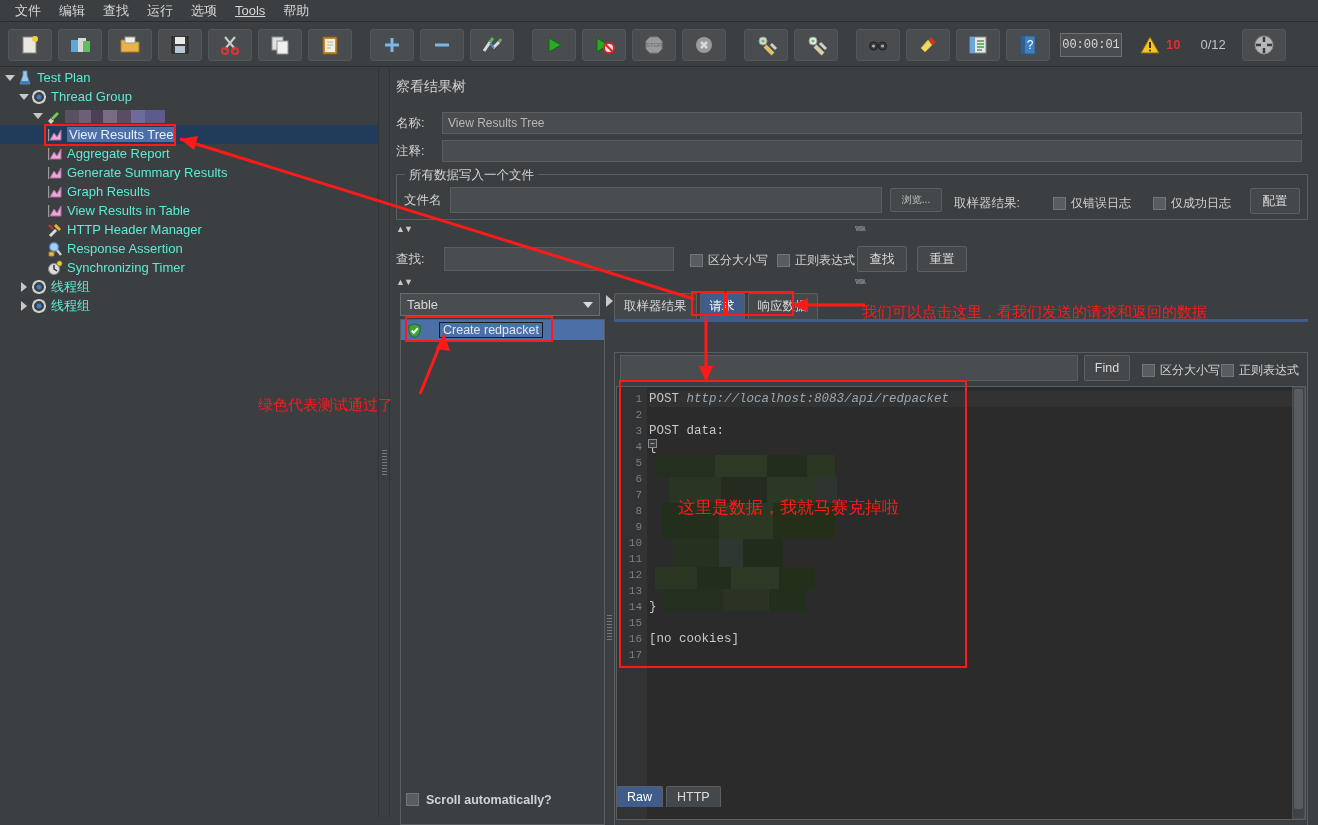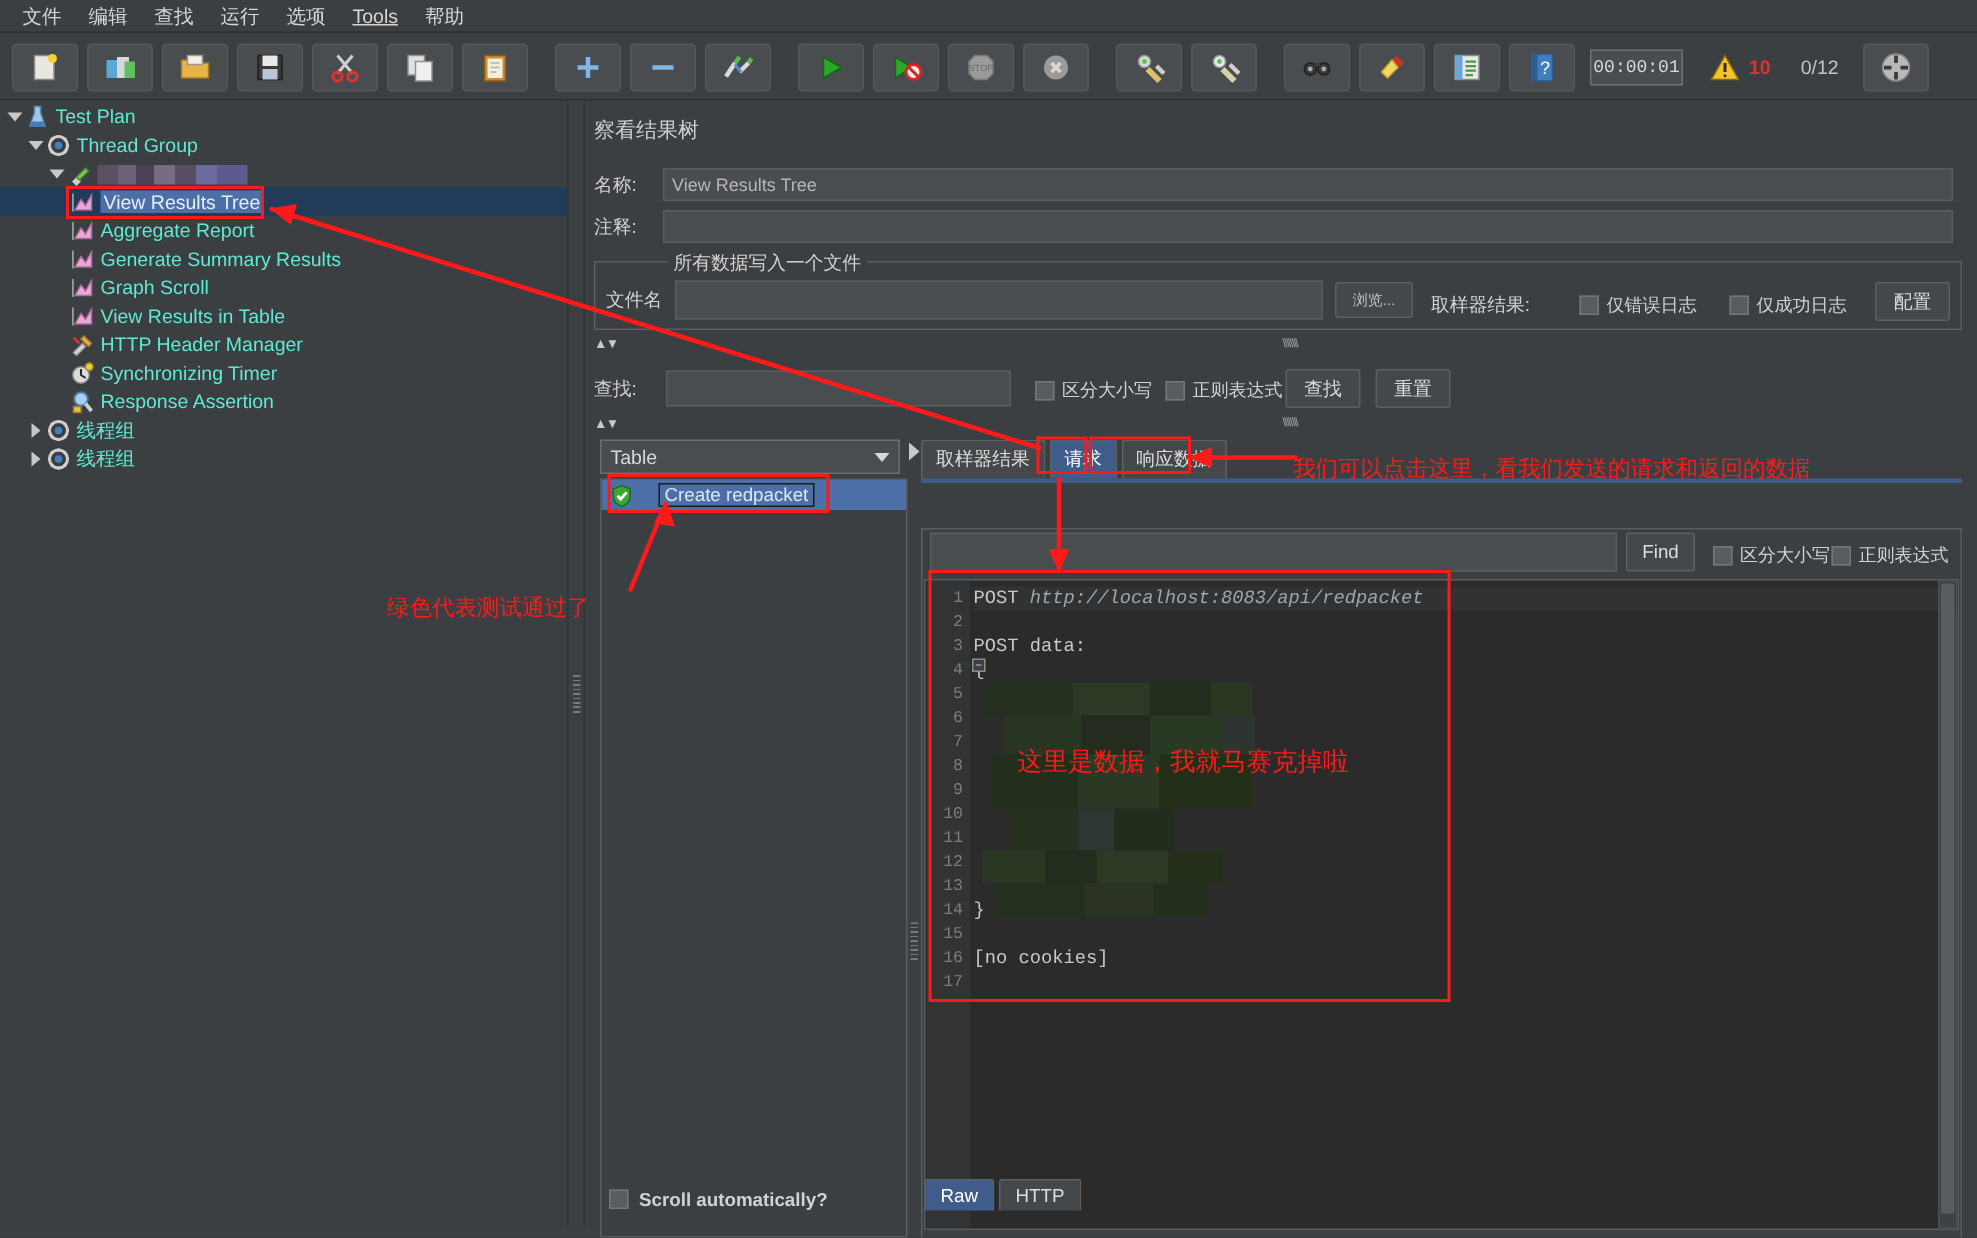--- a/index.html
+++ b/index.html
@@ -119,21 +119,21 @@
     background: #4a4d4f; border: 1px solid #5b5e60; height: 22px;
     color: #b6b6b6; font-size: 12px; padding: 0 5px;
     display:flex; align-items:center;
   }
 
   .group-box {
     position:absolute; border: 1px solid #5b5e60;
   }
   .group-title {
     position:absolute; top: -8px; left: 8px; background:#3c3f41;
-    padding: 0 4px; font-size: 12.5px; color: #d2d2d2; white-space:nowrap;margin-left:40px;
+    padding: 0 4px; font-size: 12.5px; color: #d2d2d2; white-space:nowrap;
   }
 
   .btn {
     background: #45484a; border: 1px solid #5d6062; color: #dcdcdc;
     font-size: 12.5px; height: 26px; padding: 0 10px; border-radius: 2px;
     display:flex; align-items:center; justify-content:center; cursor:pointer;
     white-space: nowrap;
   }
   .btn.small { font-size: 10px; height: 24px; padding: 0 8px; color:#c0c0c0;}
   .cb {
@@ -489,21 +489,21 @@
       <span class="tlabel">Generate Summary Results</span>
     </div>
 
     <div class="tree-row" style="padding-left:46px;">
       <span class="ticon">
         <svg width="16" height="16" viewBox="0 0 16 16">
             <rect x="1" y="2" width="1.2" height="12" fill="#9a9a9a"></rect>
             <path d="M3 13l4-7 3 4 4-7v10z" fill="#e8a8d8" stroke="#b06ba0"></path>
           </svg>
       </span>
-      <span class="tlabel">Graph Scroll</span>
+      <span class="tlabel">Graph Results</span>
     </div>
 
     <div class="tree-row" style="padding-left:46px;">
       <span class="ticon">
         <svg width="16" height="16" viewBox="0 0 16 16">
             <rect x="1" y="2" width="1.2" height="12" fill="#9a9a9a"></rect>
             <path d="M3 13l4-7 3 4 4-7v10z" fill="#e8a8d8" stroke="#b06ba0"></path>
           </svg>
       </span>
       <span class="tlabel">View Results in Table</span>
@@ -516,37 +516,37 @@
             <path d="M9 2l5 5-2 2-5-5z" fill="#e8b050" stroke="#a87c20"></path>
             <path d="M2 3l4 4" stroke="#cc3333" stroke-width="2"></path>
           </svg>
       </span>
       <span class="tlabel">HTTP Header Manager</span>
     </div>
 
     <div class="tree-row" style="padding-left:46px;">
       <span class="ticon">
         <svg width="16" height="16" viewBox="0 0 16 16">
+            <circle cx="7" cy="6" r="4.5" fill="#a8d0f0" stroke="#4a7aa8" stroke-width="1.4"></circle>
+            <path d="M10 9l4 5" stroke="#cfcfcf" stroke-width="2.5"></path>
+            <path d="M2 11h5v4H2z" fill="#e8c050" stroke="#a87c20"></path>
+          </svg>
+      </span>
+      <span class="tlabel">Response Assertion</span>
+    </div>
+
+    <div class="tree-row" style="padding-left:46px;">
+      <span class="ticon">
+        <svg width="16" height="16" viewBox="0 0 16 16">
             <circle cx="7" cy="9" r="5.5" fill="#dcdcdc" stroke="#8a8a8a"></circle>
             <path d="M7 5v4l3 2" stroke="#2a2a2a" stroke-width="1.4" fill="none"></path>
             <circle cx="12.5" cy="3.5" r="2.5" fill="#e8d040" stroke="#a89020"></circle>
           </svg>
       </span>
       <span class="tlabel">Synchronizing Timer</span>
-    </div>
-
-    <div class="tree-row" style="padding-left:46px;">
-      <span class="ticon">
-        <svg width="16" height="16" viewBox="0 0 16 16">
-            <circle cx="7" cy="6" r="4.5" fill="#a8d0f0" stroke="#4a7aa8" stroke-width="1.4"></circle>
-            <path d="M10 9l4 5" stroke="#cfcfcf" stroke-width="2.5"></path>
-            <path d="M2 11h5v4H2z" fill="#e8c050" stroke="#a87c20"></path>
-          </svg>
-      </span>
-      <span class="tlabel">Response Assertion</span>
     </div>
 
     <div class="tree-row" style="padding-left:18px;">
       <span class="tw">
           <span class="twist closed"></span>
         </span>
       <span class="ticon">
         <svg width="16" height="16" viewBox="0 0 16 16">
             <circle cx="8" cy="8" r="6" fill="none" stroke="#cfcfcf" stroke-width="2"></circle>
             <circle cx="8" cy="8" r="2.5" fill="#3f7fbf"></circle>

